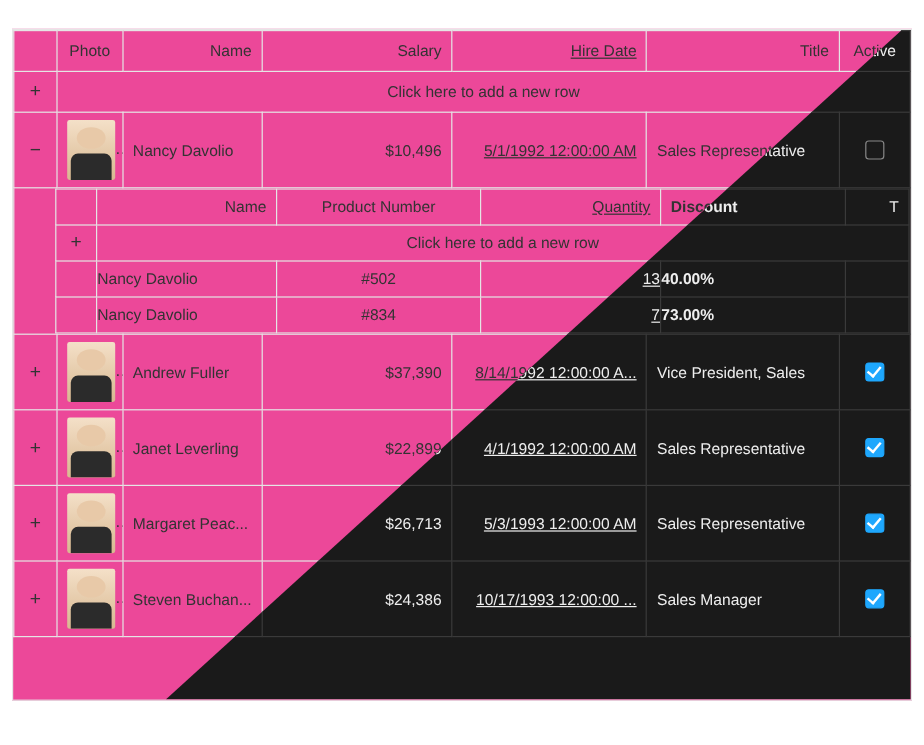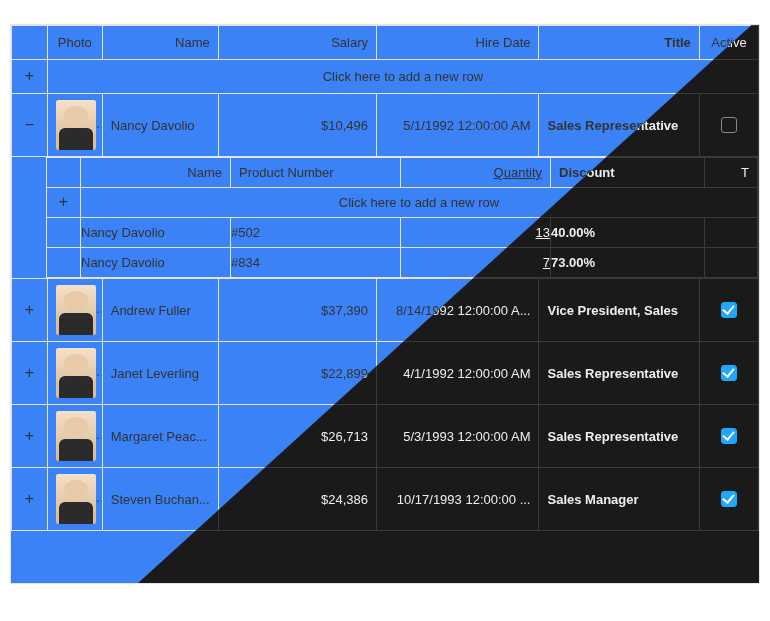--- a/index.html
+++ b/index.html
@@ -11,21 +11,21 @@
     width: 770px;
     height: 621px;
     overflow: hidden;
     position: relative;
   }
   .stage {
     position: absolute;
     top: 24px; left: 10px;
     width: 750px;
     height: 560px;
-    background: #3b82f6;
+    background: #ec4899;
     border: 1px solid #e5e5e5;
   }
   
   .dark-overlay {
     position: absolute;
     inset: 0;
     background: #1a1a1a;
     clip-path: polygon(99% 0, 100% 0, 100% 100%, 17% 100%);
     z-index: 1;
     pointer-events: none;
@@ -49,22 +49,22 @@
     overflow: hidden;
     text-overflow: ellipsis;
     vertical-align: middle;
   }
   .dark-layer th, .dark-layer td { border-color: #3a3a3a; }
   th { font-weight: 400; text-align: right; }
   .col-exp  { width: 34px; text-align:center; }
   .col-photo{ width: 52px; text-align:center; }
   .col-name { width: 110px; }
   .col-sal  { width: 150px; text-align:right;padding-left:12px; }
-  .col-hire { width: 154px; text-align:right; }
-  .col-title{ width: 152px; font-weight: bold; }
+  .col-hire { width: 154px; text-align:right;text-decoration:underline; }
+  .col-title{ width: 152px; }
   .col-act  { width: 56px; text-align:center; }
 
   tr.addrow td { text-align:center; font-weight:400; }
   tr.datarow td { height: 60px; }
   .plus, .minus {
     display:inline-block; width:12px; text-align:center;
     font-size:16px; line-height:12px; cursor:pointer;
   }
   .avatar {
     width:40px; height:50px; border-radius:2px;
@@ -90,21 +90,21 @@
     width:5px; height:9px; border:2px solid #fff; border-top:none; border-left:none;
     transform: rotate(40deg);
   }
 
   
   .nested-wrap td { padding:0; }
   table.nested { width: calc(100% - 34px); margin-left:34px; }
   table.nested th, table.nested td { height:30px; }
   .ncol-exp  { width:34px; text-align:center;}
   .ncol-name { width:150px;}
-  .ncol-prod { width:170px; text-align:left;}
+  .ncol-prod { width:170px; text-align:center;}
   .ncol-qty  { width:150px; text-align:right;text-decoration:underline;}
   .ncol-disc { width:154px; text-align:left;font-weight:bold;}
   .ncol-total{ width:auto; text-align:right;}
 </style>
 </head>
 <body>
 
 <div class="stage">
   <div class="dark-overlay"></div>
 

